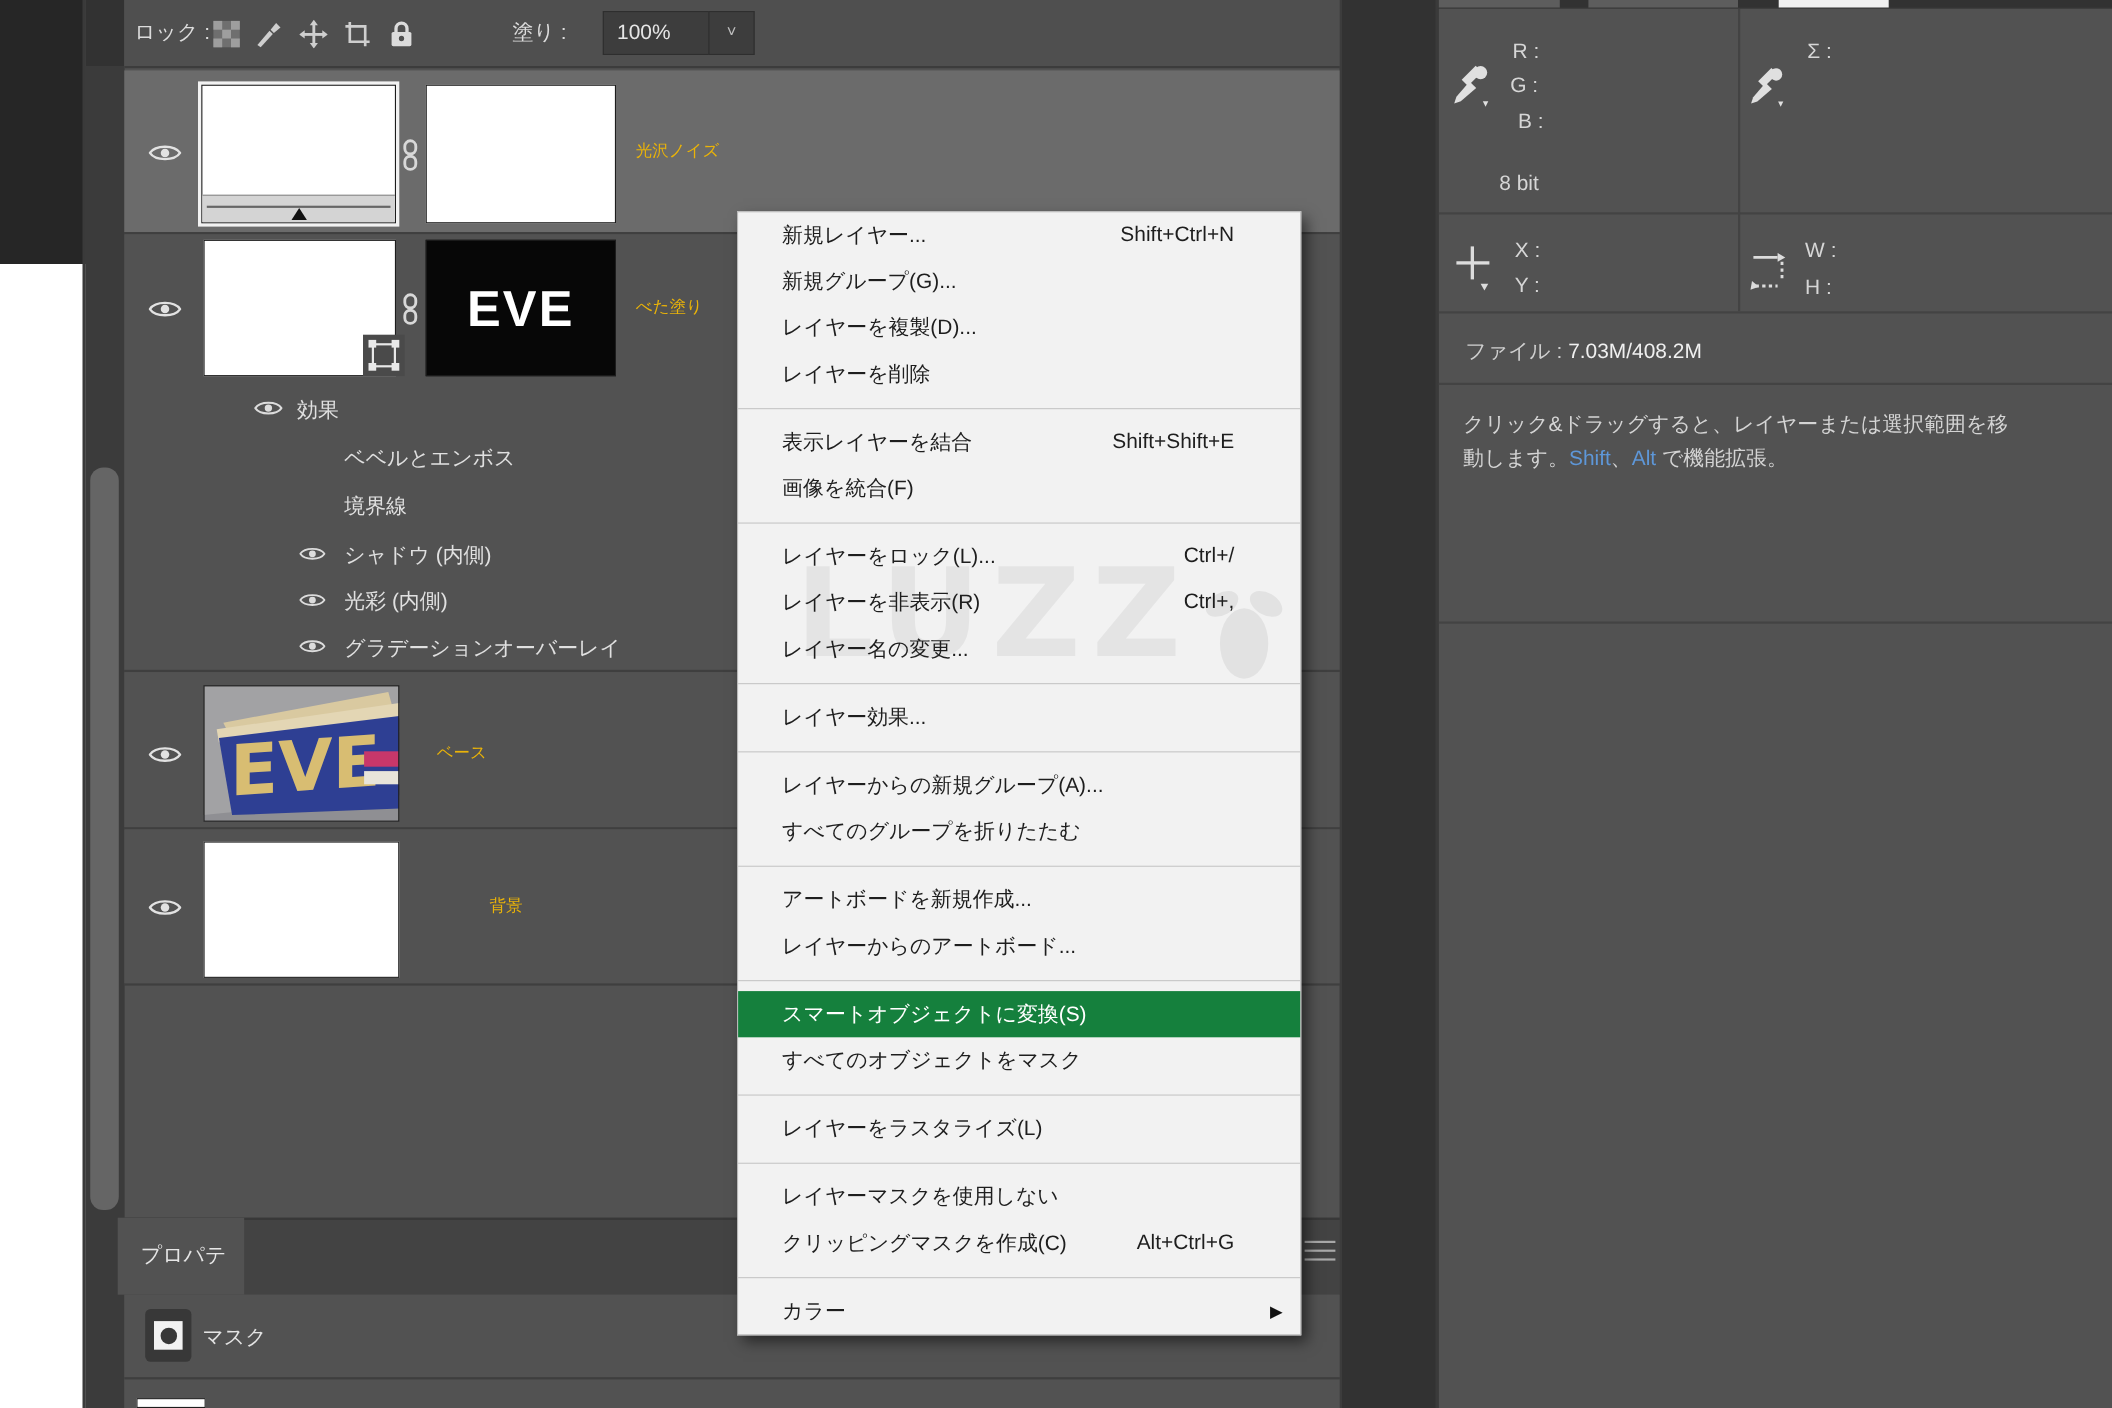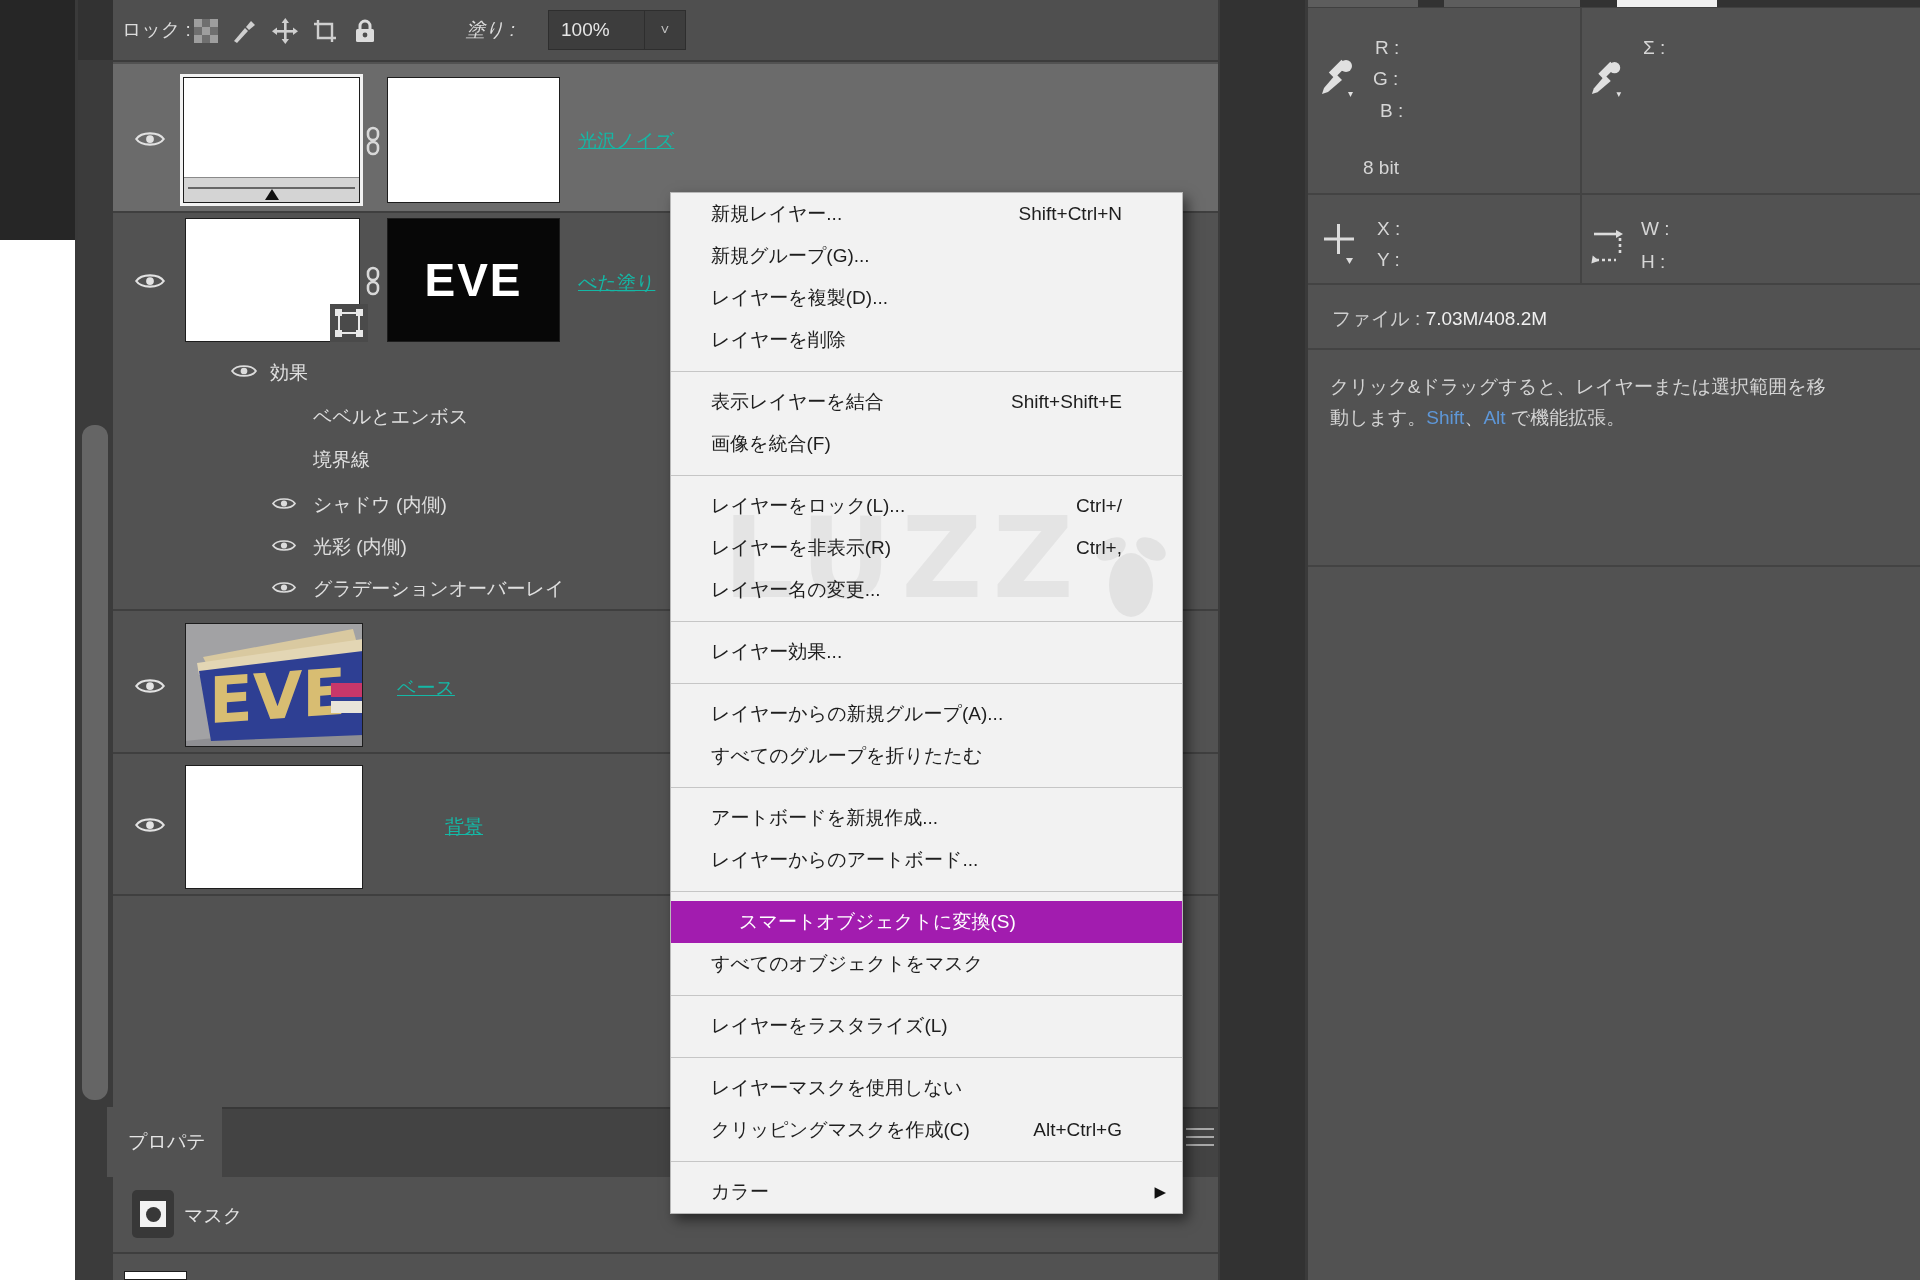--- a/index.html
+++ b/index.html
@@ -17,21 +17,21 @@
   .panel-header{left:113px;top:0;width:1105px;height:60px;background:#4f4f4f;border-bottom:2px solid #3c3c3c;}
   .hdr-label{color:#dcdcdc;font-size:19px;line-height:60px;}
   .lock-label{left:9px;top:0;}
   .fill-label{left:353px;top:0;}
   .hdr-icon{top:18px;width:26px;height:26px;}
   .fill-box{left:407px;top:10px;width:124px;height:40px;background:#3d3d3d;border:1px solid #2e2e2e;color:#e6e6e6;font-size:19px;line-height:38px;padding-left:12px;box-sizing:border-box;}
   .fill-arrow{left:531px;top:10px;width:42px;height:40px;background:#3d3d3d;border:1px solid #2e2e2e;box-sizing:border-box;color:#c0c0c0;text-align:center;font-size:15px;line-height:38px;}
   .row-divider{left:113px;width:1105px;height:2px;background:#3f3f3f;}
   .layer-row{left:113px;width:1105px;background:#525252;}
   .layer-row.selected{background:#6b6b6b;}
-  .layer-name{color:#14b8a6;font-size:19px;white-space:nowrap;text-decoration:underline;}
+  .layer-name{color:#eab308;font-size:15px;white-space:nowrap;}
   .thumb{background:#ffffff;border:1px solid #1d1d1d;box-sizing:border-box;}
   .thumb.selected-thumb{box-shadow:0 0 0 3px #f2f2f2;}
   .mask-black{background:#070707;border:1px solid #1d1d1d;box-sizing:border-box;color:#ffffff;
     font-weight:bold;font-size:46px;letter-spacing:2px;display:flex;align-items:center;justify-content:center;}
   .grad-strip{position:absolute;left:0;right:0;bottom:0;height:24px;background:#d4d4d4;border-top:1px solid #8a8a8a;}
   .grad-line{position:absolute;left:4px;right:4px;top:9px;height:2px;background:#666;}
   .grad-tri{position:absolute;left:50%;top:11px;margin-left:-7px;width:0;height:0;border-left:7px solid transparent;border-right:7px solid transparent;border-bottom:11px solid #111;}
   .fx-label{color:#e0e0e0;font-size:19px;white-space:nowrap;}
   .eye{width:30px;height:22px;}
   
@@ -47,21 +47,21 @@
   .bottom-thumb{left:124px;top:1271px;width:63px;height:9px;background:#ffffff;border:1px solid #1d1d1d;box-sizing:border-box;}
   .panel-right-edge{left:1218px;top:0;width:2px;height:1280px;background:#3c3c3c;}
   .props-menu-icon{left:1186px;top:1128px;width:28px;height:22px;}
   .props-menu-icon div{height:2px;background:#a8a8a8;margin-bottom:6px;}
   
   .context-menu{left:670px;top:192px;width:513px;background:#f2f2f2;border:1px solid #b8b8b8;box-sizing:border-box;box-shadow:5px 6px 12px rgba(0,0,0,0.5);z-index:50;}
   .menu-item{position:relative;height:42px;display:flex;align-items:center;color:#1e1e1e;font-size:19px;}
   .menu-item .mi-label{padding-left:40px;flex:1;white-space:nowrap;}
   .menu-item .mi-shortcut{padding-right:44px;white-space:nowrap;}
   .menu-item .mi-arrow{padding-right:16px;color:#111;font-size:15px;}
-  .menu-item.highlighted{background:#a21caf;color:#ffffff;padding-left:28px;}
+  .menu-item.highlighted{background:#15803d;color:#ffffff;}
   .menu-item.highlighted .mi-arrow{color:#fff;}
   .menu-divider{height:20px;display:flex;align-items:center;}
   .menu-divider div{width:100%;height:1px;background:#c6c6c6;}
   .watermark{position:absolute;left:0;top:0;right:0;bottom:0;overflow:hidden;pointer-events:none;}
   .wm-line{position:absolute;font-weight:bold;color:rgba(0,0,0,0.055);letter-spacing:10px;font-family:"DejaVu Sans","Liberation Sans",sans-serif;}
   .wm-1{left:52px;top:300px;font-size:112px;}
   .wm-2{left:48px;top:452px;font-size:104px;}
   .wm-bee{position:absolute;left:420px;top:322px;opacity:0.06;}
   
   .info-panel{left:1308px;top:8px;width:612px;height:1272px;background:#525252;}
@@ -120,21 +120,21 @@
       <g stroke="#cfcfcf" stroke-width="2.4" fill="none">
         <path d="M6 2 V20 H24"></path>
         <path d="M2 6 H20 V24"></path>
       </g>
     </svg>
   <svg class="abs hdr-icon" style="left:352px;" viewBox="0 0 26 26">
       <rect x="4" y="11" width="18" height="13" rx="1.5" fill="#dcdcdc"></rect>
       <path d="M8 11 V8 a5 5 0 0 1 10 0 V11" fill="none" stroke="#dcdcdc" stroke-width="3"></path>
       <circle cx="13" cy="17" r="2.4" fill="#4f4f4f"></circle>
     </svg>
-  <div class="abs hdr-label fill-label" style="left:466px;top:0;font-style:italic;">塗り :</div>
+  <div class="abs hdr-label fill-label" style="left:466px;top:0;">塗り :</div>
   <div class="abs fill-box" style="left:520px;margin-left:28px;">100%</div>
   <div class="abs fill-arrow" style="left:644px;">˅</div>
 
   <div class="abs layer-row selected" style="top:64px;height:147px;"></div>
   <svg class="abs eye" style="left:135px;top:128px;" viewBox="0 0 24 16">
       <path d="M1 8 C5 2 19 2 23 8 C19 14 5 14 1 8 Z" fill="none" stroke="#e2e2e2" stroke-width="1.7"></path>
       <circle cx="12" cy="8" r="3.1" fill="#e2e2e2"></circle>
     </svg>
   <div class="abs thumb selected-thumb" style="left:183px;top:77px;width:177px;height:126px;">
     <div class="grad-strip">

